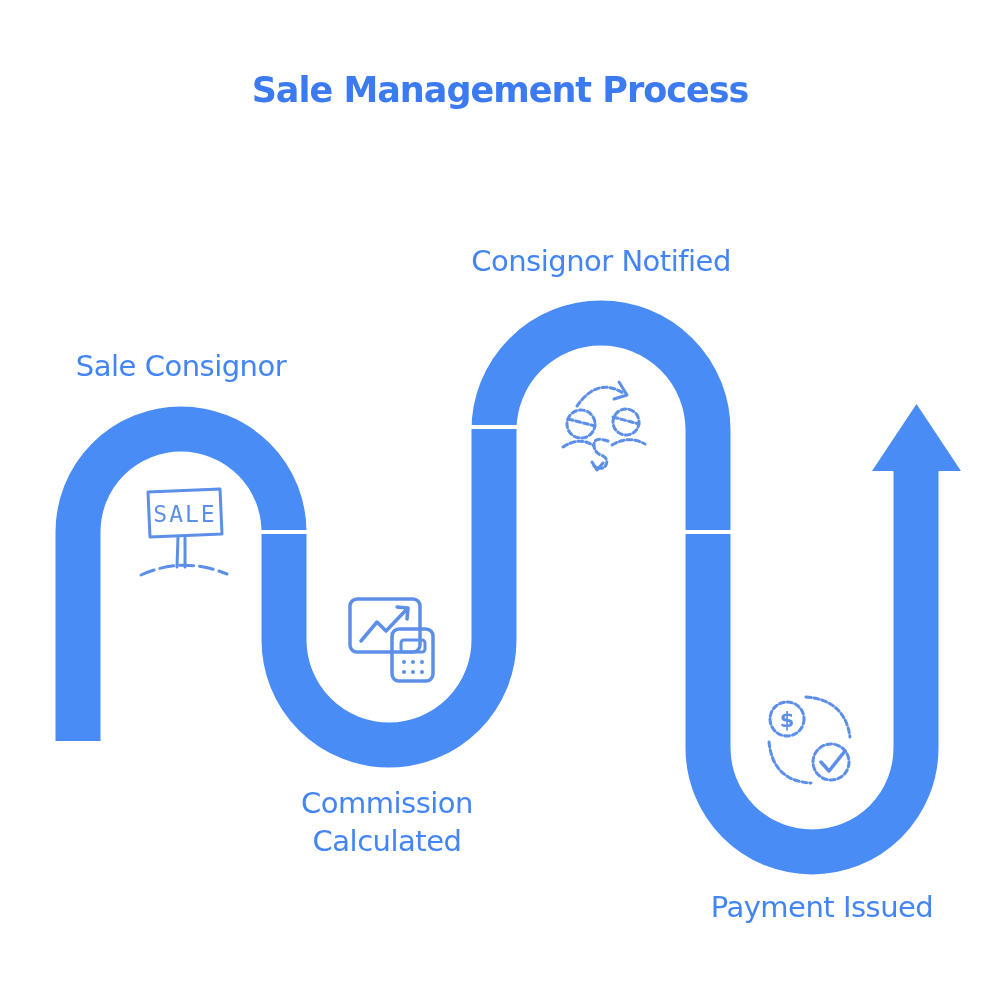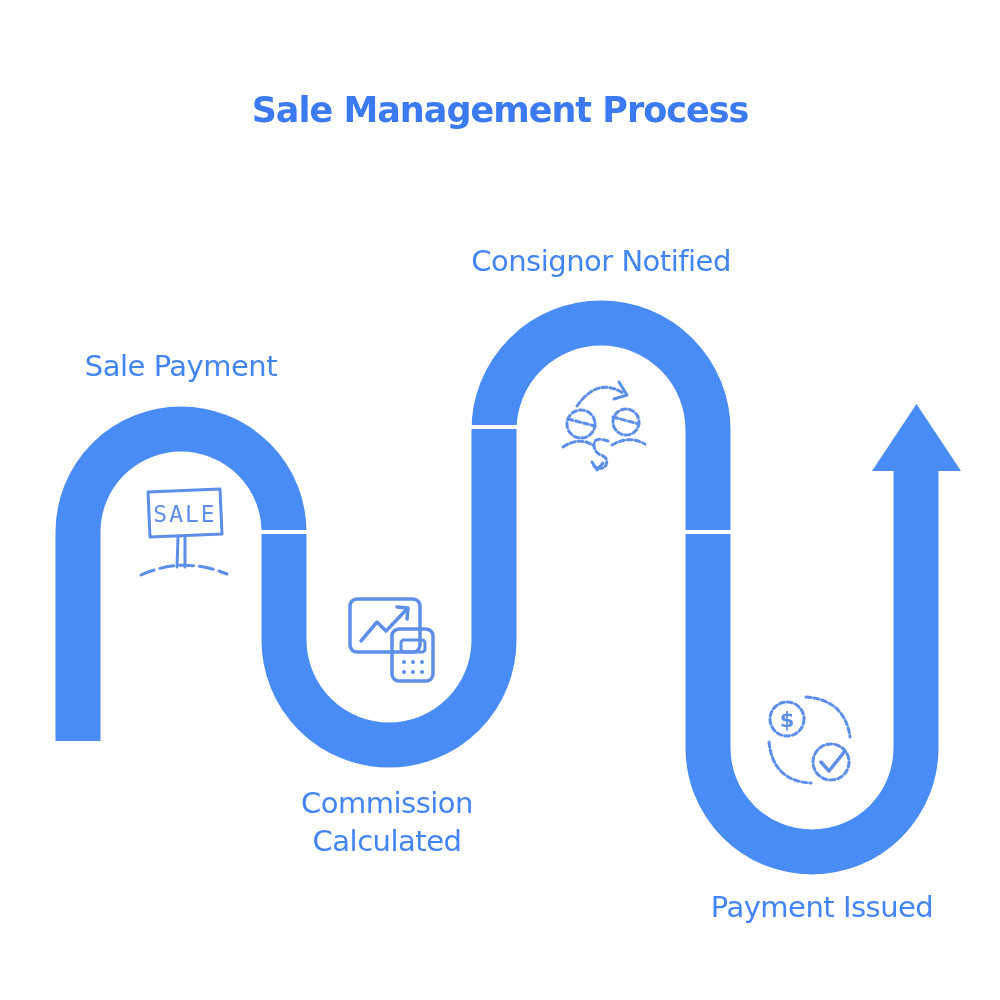--- a/index.html
+++ b/index.html
@@ -14,21 +14,20 @@
   .flow-svg { position: absolute; left: 0; top: 0; width: 1000px; height: 1000px; }
   .page-title {
     position: absolute;
     left: 500px; top: 90px;
     transform: translate(-50%, -50%);
     font-size: 35px;
     font-weight: 700;
     letter-spacing: -1px;
     color: #3b7af1;
     white-space: nowrap;
-    margin-top: 20px;
   }
   .step-label {
     position: absolute;
     transform: translate(-50%, -50%);
     font-size: 29px;
     font-weight: 500;
     letter-spacing: -0.5px;
     color: #4385f4;
     text-align: center;
     line-height: 38px;
@@ -111,21 +110,21 @@
       <text class="icon-text" x="787" y="727" text-anchor="middle" font-size="21" font-weight="bold">$</text>
       <path class="icon-stroke icon-dashed" d="M806 697 Q845 700 850 737" stroke-width="3"></path>
       <path class="icon-stroke icon-dashed" d="M769 742 Q773 781 811 783" stroke-width="3"></path>
       <circle class="icon-stroke icon-dashed" cx="831" cy="762" r="18" stroke-width="3"></circle>
       <path class="icon-stroke" d="M821 762 L829 771 L845 751" stroke-width="3.5"></path>
     </g>
   </svg>
 
   <div class="page-title">Sale Management Process</div>
 
-  <div id="label-sale-recorded" class="step-label">Sale Payment</div>
+  <div id="label-sale-recorded" class="step-label">Sale Consignor</div>
 
   <div id="label-consignor" class="step-label">Consignor Notified</div>
 
   <div id="label-commission" class="step-label wrap">Commission Calculated</div>
 
   <div id="label-payment" class="step-label">Payment Issued</div>
 
 </div>
 
 </body></html>

